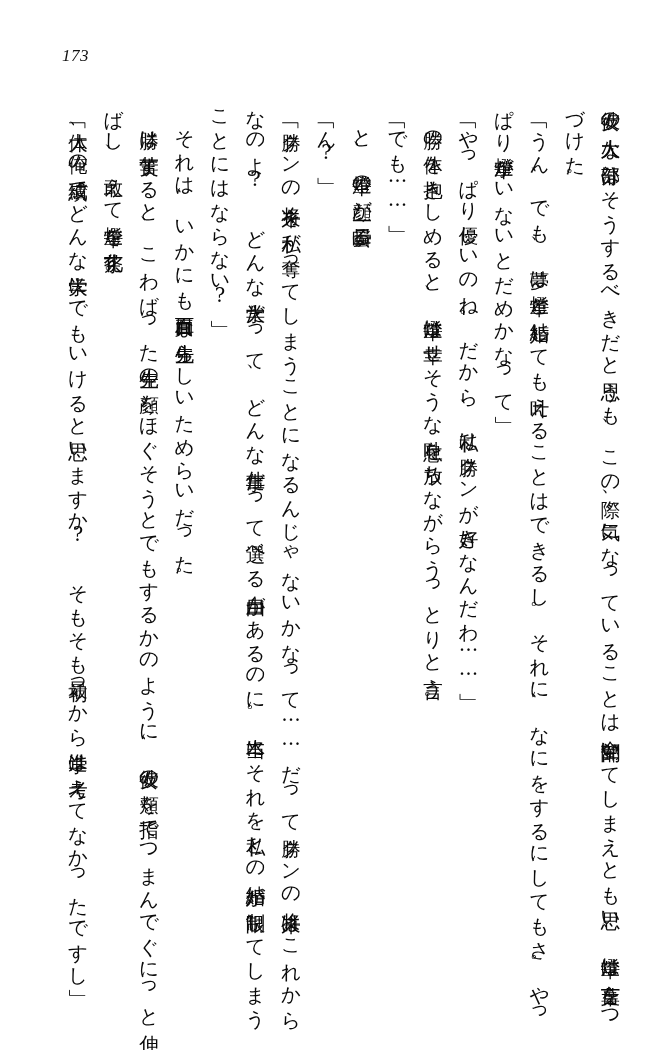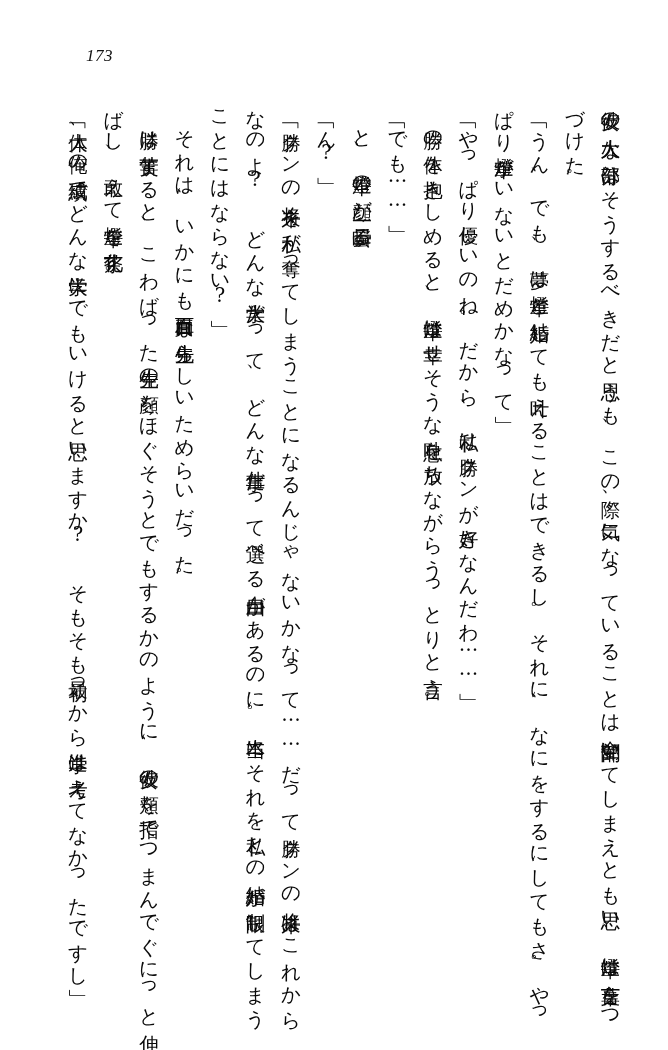--- a/index.html
+++ b/index.html
@@ -25,21 +25,20 @@
   }
   .page-number {
     position: absolute;
     left: 62px;
     top: 46px;
     font-size: 17px;
     font-style: italic;
     font-family: "Liberation Serif", "DejaVu Serif", serif;
     letter-spacing: 0.5px;
     color: #111111;
-    margin-left: 24px;
   }
   .body-text {
     position: absolute;
     right: 40px;
     top: 96px;
     width: 566px;
     height: 924px;
     writing-mode: vertical-rl;
     text-orientation: upright;
     font-family: "DejaVu Serif", "Liberation Serif", serif;

